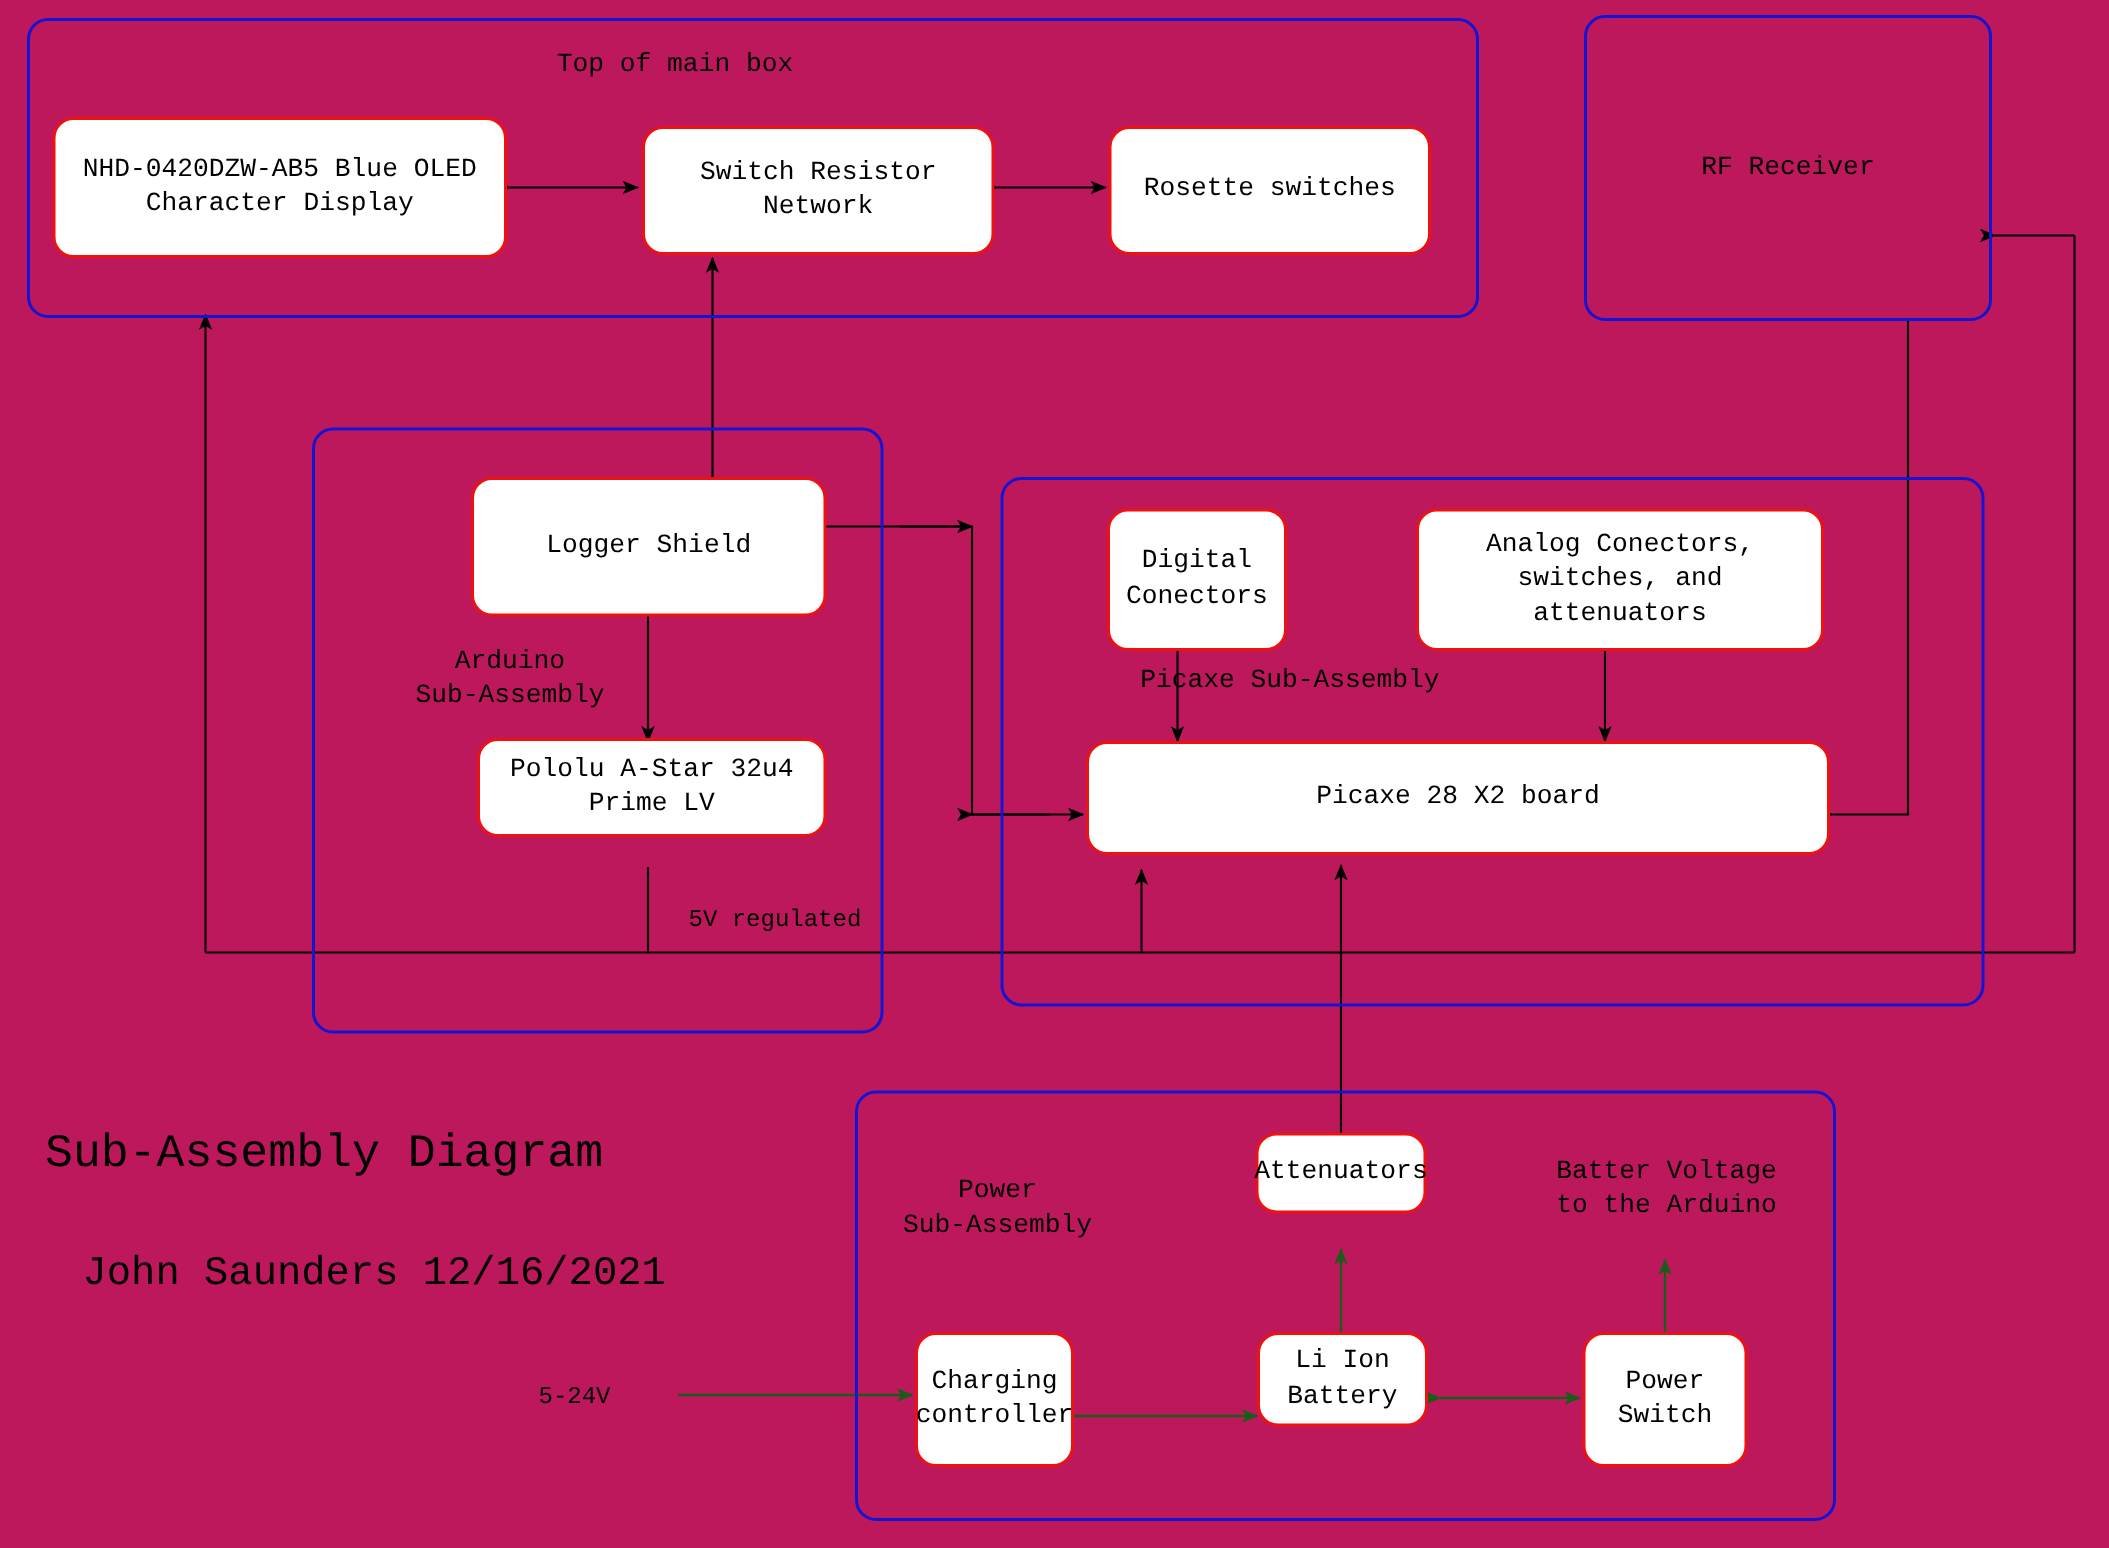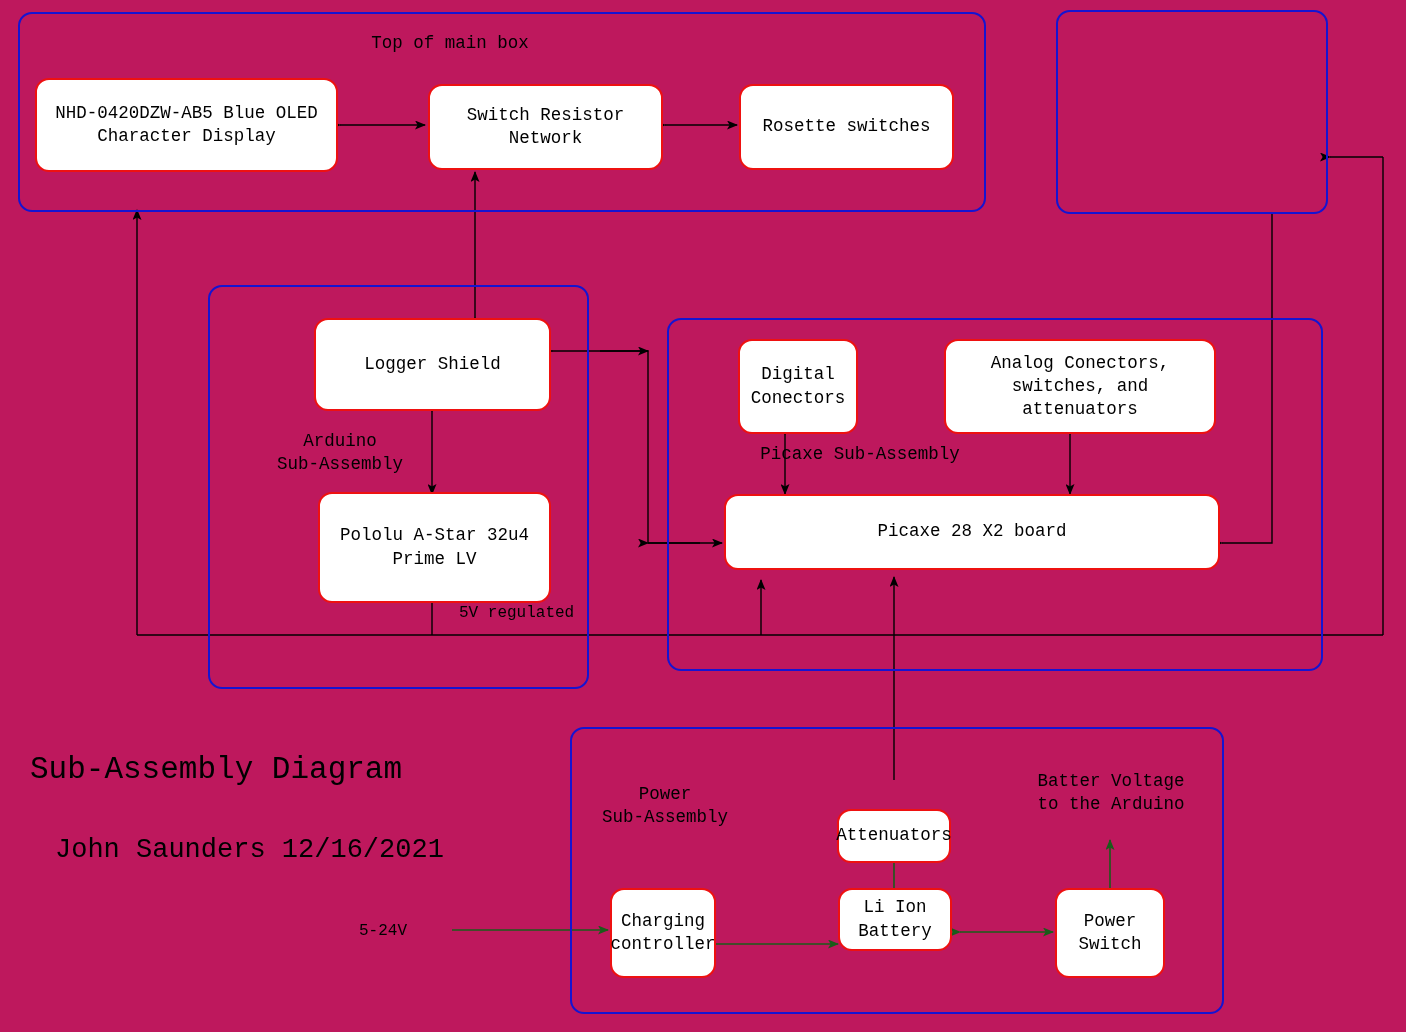--- a/index.html
+++ b/index.html
@@ -150,48 +150,49 @@
   <div class="lbl" style="left:330px; top:32px; width:240px;">Top of main box</div>
 
   <div class="node" style="left:35px; top:78px; width:303px; height:94px;">NHD-0420DZW-AB5
 Blue OLED Character  Display</div>
 
   <div class="node" style="left:428px; top:84px; width:235px; height:86px;">Switch Resistor Network</div>
 
   <div class="node" style="left:739px; top:84px; width:215px; height:86px;">Rosette switches</div>
 
   <div class="grp" style="left:1056px; top:10px; width:272px; height:204px;"></div>
+  <div class="lbl" style="left:1056px; top:101px; width:272px;">RF Receiver</div>
 
   <div class="grp" style="left:208px; top:285px; width:381px; height:404px;"></div>
   <div class="lbl" style="left:250px; top:430px; width:180px;">Arduino
 Sub-Assembly</div>
 
   <div class="node" style="left:314px; top:318px; width:237px; height:93px;">Logger Shield</div>
 
-  <div class="node" style="left:318px; top:492px; width:233px; height:111px;">Pololu A-Star 32u4
+  <div class="node" style="left:318px; top:492px; width:233px; height:66px;">Pololu A-Star 32u4
 Prime LV</div>
 
   <div class="lbl-small" style="left:459px; top:604px;">5V regulated</div>
 
   <div class="grp" style="left:667px; top:318px; width:656px; height:353px;"></div>
   <div class="lbl" style="left:700px; top:443px; width:320px;">Picaxe Sub-Assembly</div>
 
   <div class="node" style="left:944px; top:339px; width:272px; height:95px;">Analog Conectors,
 switches, and attenuators</div>
 
   <div class="node" style="left:738px; top:339px; width:120px; height:95px;">Digital
 Conectors</div>
 
   <div class="node" style="left:724px; top:494px; width:496px; height:76px;">Picaxe 28 X2 board</div>
 
   <div class="grp" style="left:570px; top:727px; width:654px; height:287px;"></div>
   <div class="lbl" style="left:565px; top:783px; width:200px;text-align:center;">Power
 Sub-Assembly</div>
 
-  <div class="node" style="left:837px; top:809px; width:114px; height:54px;">Attenuators</div>
+  <div class="node" style="left:837px; top:755px; width:114px; height:54px;">Attenuators</div>
 
   <div class="lbl" style="left:1025px; top:770px; width:172px;">Batter Voltage
 to the Arduino</div>
 
   <div class="node" style="left:610px; top:888px; width:106px; height:90px;">Charging
 controller</div>
 
   <div class="node" style="left:838px; top:888px; width:114px; height:63px;">Li Ion
 Battery</div>
 

